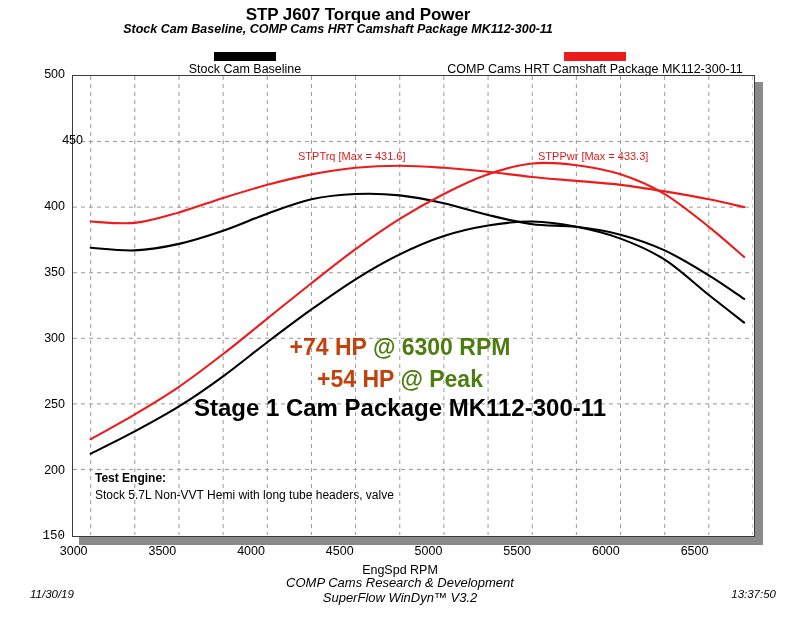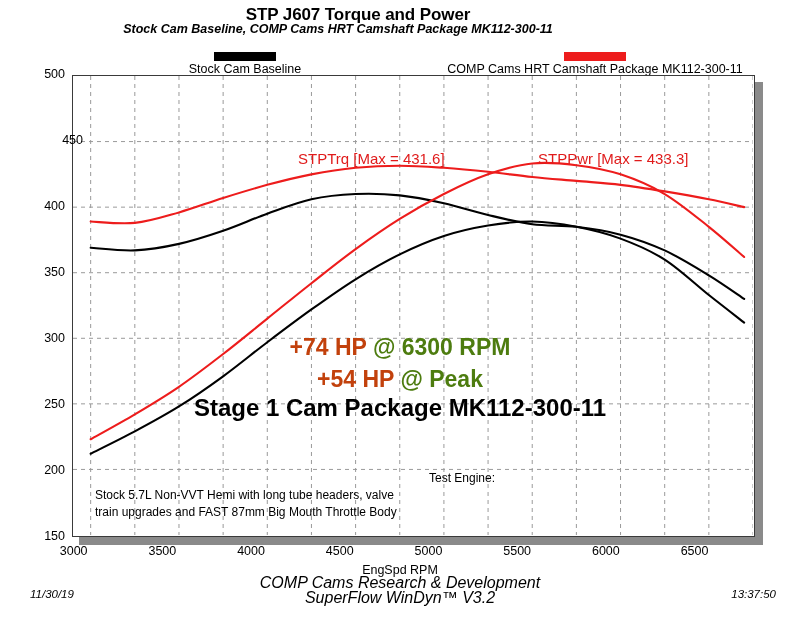--- a/index.html
+++ b/index.html
@@ -57,51 +57,51 @@
     position:absolute;width:60px;
     font-size:12.5px;
   }
   .xaxis-title{
     position:absolute;top:563px;left:0;width:800px;text-align:center;
     font-size:12.5px;
   }
 
   
   .series-annot{
-    position:absolute;font-size:15px;color:#e01b1b;white-space:nowrap;
+    position:absolute;font-size:11px;color:#e01b1b;white-space:nowrap;
   }
 
   
   .callout{
     position:absolute;left:0;width:800px;text-align:center;
     font-weight:bold;white-space:nowrap;
   }
   .callout .red{color:#c2410c;}
   .callout .blk{color:#4d7c0f;}
   #callout-line-0{top:334px;font-size:23px;}
   #callout-line-1{top:366px;font-size:23px;}
   #callout-line-2{top:394px;font-size:24px;}
 
   
   .note{
     position:absolute;left:95px;top:470px;width:400px;
     font-size:12px;line-height:17px;
   }
-  .note-title{font-weight:normal;text-align:right;}
+  .note-title{font-weight:bold;}
 
   
   .footer-date{
     position:absolute;left:30px;top:588px;font-size:11.5px;font-style:italic;
   }
   .footer-time{
     position:absolute;right:24px;top:588px;font-size:11.5px;font-style:italic;
   }
   .footer-center{
     position:absolute;left:0;top:575px;width:800px;text-align:center;
-    font-size:16px;font-style:italic;line-height:15px;
+    font-size:13px;font-style:italic;line-height:15px;
   }
 </style>
 </head>
 <body>
 
 <div class="chart-root">
 
   <div class="title">STP J607 Torque and Power</div>
   <div class="subtitle">Stock Cam Baseline, COMP Cams HRT Camshaft Package MK112-300-11</div>
 
@@ -144,21 +144,21 @@
           <line x1="0" y1="65.57142857142861" x2="680" y2="65.57142857142861" stroke="#9a9a9a" stroke-width="1" stroke-dasharray="4,4"></line>
           <path d="M17.66,171.80 C25.02,172.23 47.10,175.08 61.82,174.42 C76.54,173.76 91.26,171.14 105.97,167.86 C120.69,164.58 135.41,159.78 150.13,154.75 C164.85,149.72 179.57,142.95 194.29,137.70 C209.00,132.45 223.72,126.55 238.44,123.27 C253.16,120.00 267.88,118.68 282.60,118.03 C297.32,117.37 312.03,117.81 326.75,119.34 C341.47,120.87 356.19,123.93 370.91,127.21 C385.63,130.49 400.35,135.51 415.06,139.01 C429.78,142.51 444.50,146.22 459.22,148.19 C473.94,150.16 488.66,149.07 503.38,150.81 C518.10,152.56 532.81,154.75 547.53,158.68 C562.25,162.62 576.97,167.64 591.69,174.42 C606.41,181.20 622.60,191.25 635.84,199.34 C649.09,207.42 665.28,219.01 671.17,222.94" fill="none" stroke="#000000" stroke-width="2.1" stroke-linecap="round" stroke-linejoin="round"></path>
           <path d="M17.66,145.57 C25.02,145.79 47.10,148.41 61.82,146.88 C76.54,145.35 91.26,140.54 105.97,136.39 C120.69,132.24 135.41,126.55 150.13,121.96 C164.85,117.37 179.57,112.78 194.29,108.85 C209.00,104.91 223.72,101.20 238.44,98.36 C253.16,95.52 267.88,93.24 282.60,91.80 C297.32,90.36 312.03,89.70 326.75,89.70 C341.47,89.70 356.19,90.79 370.91,91.80 C385.63,92.81 400.35,94.20 415.06,95.73 C429.78,97.26 444.50,99.45 459.22,100.98 C473.94,102.51 488.66,103.60 503.38,104.91 C518.10,106.23 532.81,107.10 547.53,108.85 C562.25,110.60 576.97,113.00 591.69,115.41 C606.41,117.81 622.60,120.65 635.84,123.27 C649.09,125.90 665.28,129.83 671.17,131.14" fill="none" stroke="#ed1c1c" stroke-width="2.1" stroke-linecap="round" stroke-linejoin="round"></path>
           <path d="M17.66,377.69 C25.02,373.98 47.10,363.27 61.82,355.40 C76.54,347.53 91.26,339.66 105.97,330.48 C120.69,321.30 135.41,311.03 150.13,300.32 C164.85,289.61 179.57,277.37 194.29,266.22 C209.00,255.07 223.72,243.93 238.44,233.43 C253.16,222.94 267.88,212.45 282.60,203.27 C297.32,194.09 312.03,185.57 326.75,178.35 C341.47,171.14 356.19,164.80 370.91,159.99 C385.63,155.19 400.35,151.91 415.06,149.50 C429.78,147.10 444.50,145.35 459.22,145.57 C473.94,145.79 488.66,147.97 503.38,150.81 C518.10,153.66 532.81,157.15 547.53,162.62 C562.25,168.08 576.97,174.20 591.69,183.60 C606.41,193.00 622.60,208.52 635.84,219.01 C649.09,229.50 665.28,241.96 671.17,246.55" fill="none" stroke="#000000" stroke-width="2.1" stroke-linecap="round" stroke-linejoin="round"></path>
           <path d="M17.66,363.27 C25.02,359.11 47.10,347.09 61.82,338.35 C76.54,329.61 91.26,320.86 105.97,310.81 C120.69,300.75 135.41,289.39 150.13,278.02 C164.85,266.66 179.57,254.42 194.29,242.61 C209.00,230.81 223.72,218.79 238.44,207.21 C253.16,195.62 267.88,183.82 282.60,173.11 C297.32,162.40 312.03,152.13 326.75,142.95 C341.47,133.77 356.19,125.46 370.91,118.03 C385.63,110.60 400.35,103.45 415.06,98.36 C429.78,93.26 444.50,89.00 459.22,87.47 C473.94,85.94 488.66,87.36 503.38,89.18 C518.10,90.99 532.81,93.55 547.53,98.36 C562.25,103.17 576.97,109.29 591.69,118.03 C606.41,126.77 622.60,140.32 635.84,150.81 C649.09,161.31 665.28,175.95 671.17,180.98" fill="none" stroke="#ed1c1c" stroke-width="2.1" stroke-linecap="round" stroke-linejoin="round"></path>
         </svg>
     </div>
   </div>
 
   <div id="ytick-layer">
-      <div class="ylab" style="left: 25px; top: 530px;">150</div>
+      <div class="ylab" style="left: 25px; top: 530px; font-family: Liberation Mono, monospace;">150</div>
       <div class="ylab" style="left: 25px; top: 464px;">200</div>
       <div class="ylab" style="left: 25px; top: 398px;">250</div>
       <div class="ylab" style="left: 25px; top: 332px;">300</div>
       <div class="ylab" style="left: 25px; top: 266px;">350</div>
       <div class="ylab" style="left: 25px; top: 200px;">400</div>
       <div class="ylab" style="left: 43px; top: 134px; text-align: right;">450</div>
       <div class="ylab" style="left: 25px; top: 68px;">500</div>
     </div>
   <div id="xtick-layer">
       <div class="xlab" style="left: 59.7403px; top: 544px;">3000</div>
@@ -182,21 +182,20 @@
   </div>
   <div class="callout" id="callout-line-1">
     <span class="red">+54 HP</span>
     <span class="blk">@ Peak</span>
   </div>
   <div class="callout blk" id="callout-line-2">Stage 1 Cam Package MK112-300-11</div>
 
   <div class="note">
     <div class="note-title">Test Engine:</div>
     <div>Stock 5.7L Non-VVT Hemi with long tube headers, valve</div>
-    <div>train upgrades and FAST 87mm Big Mouth Throttle Body</div>
   </div>
 
   <div class="footer-date">11/30/19</div>
   <div class="footer-center">
     <div>COMP Cams Research &amp; Development</div>
     <div>SuperFlow WinDyn™ V3.2</div>
   </div>
   <div class="footer-time">13:37:50</div>
 
 </div>

